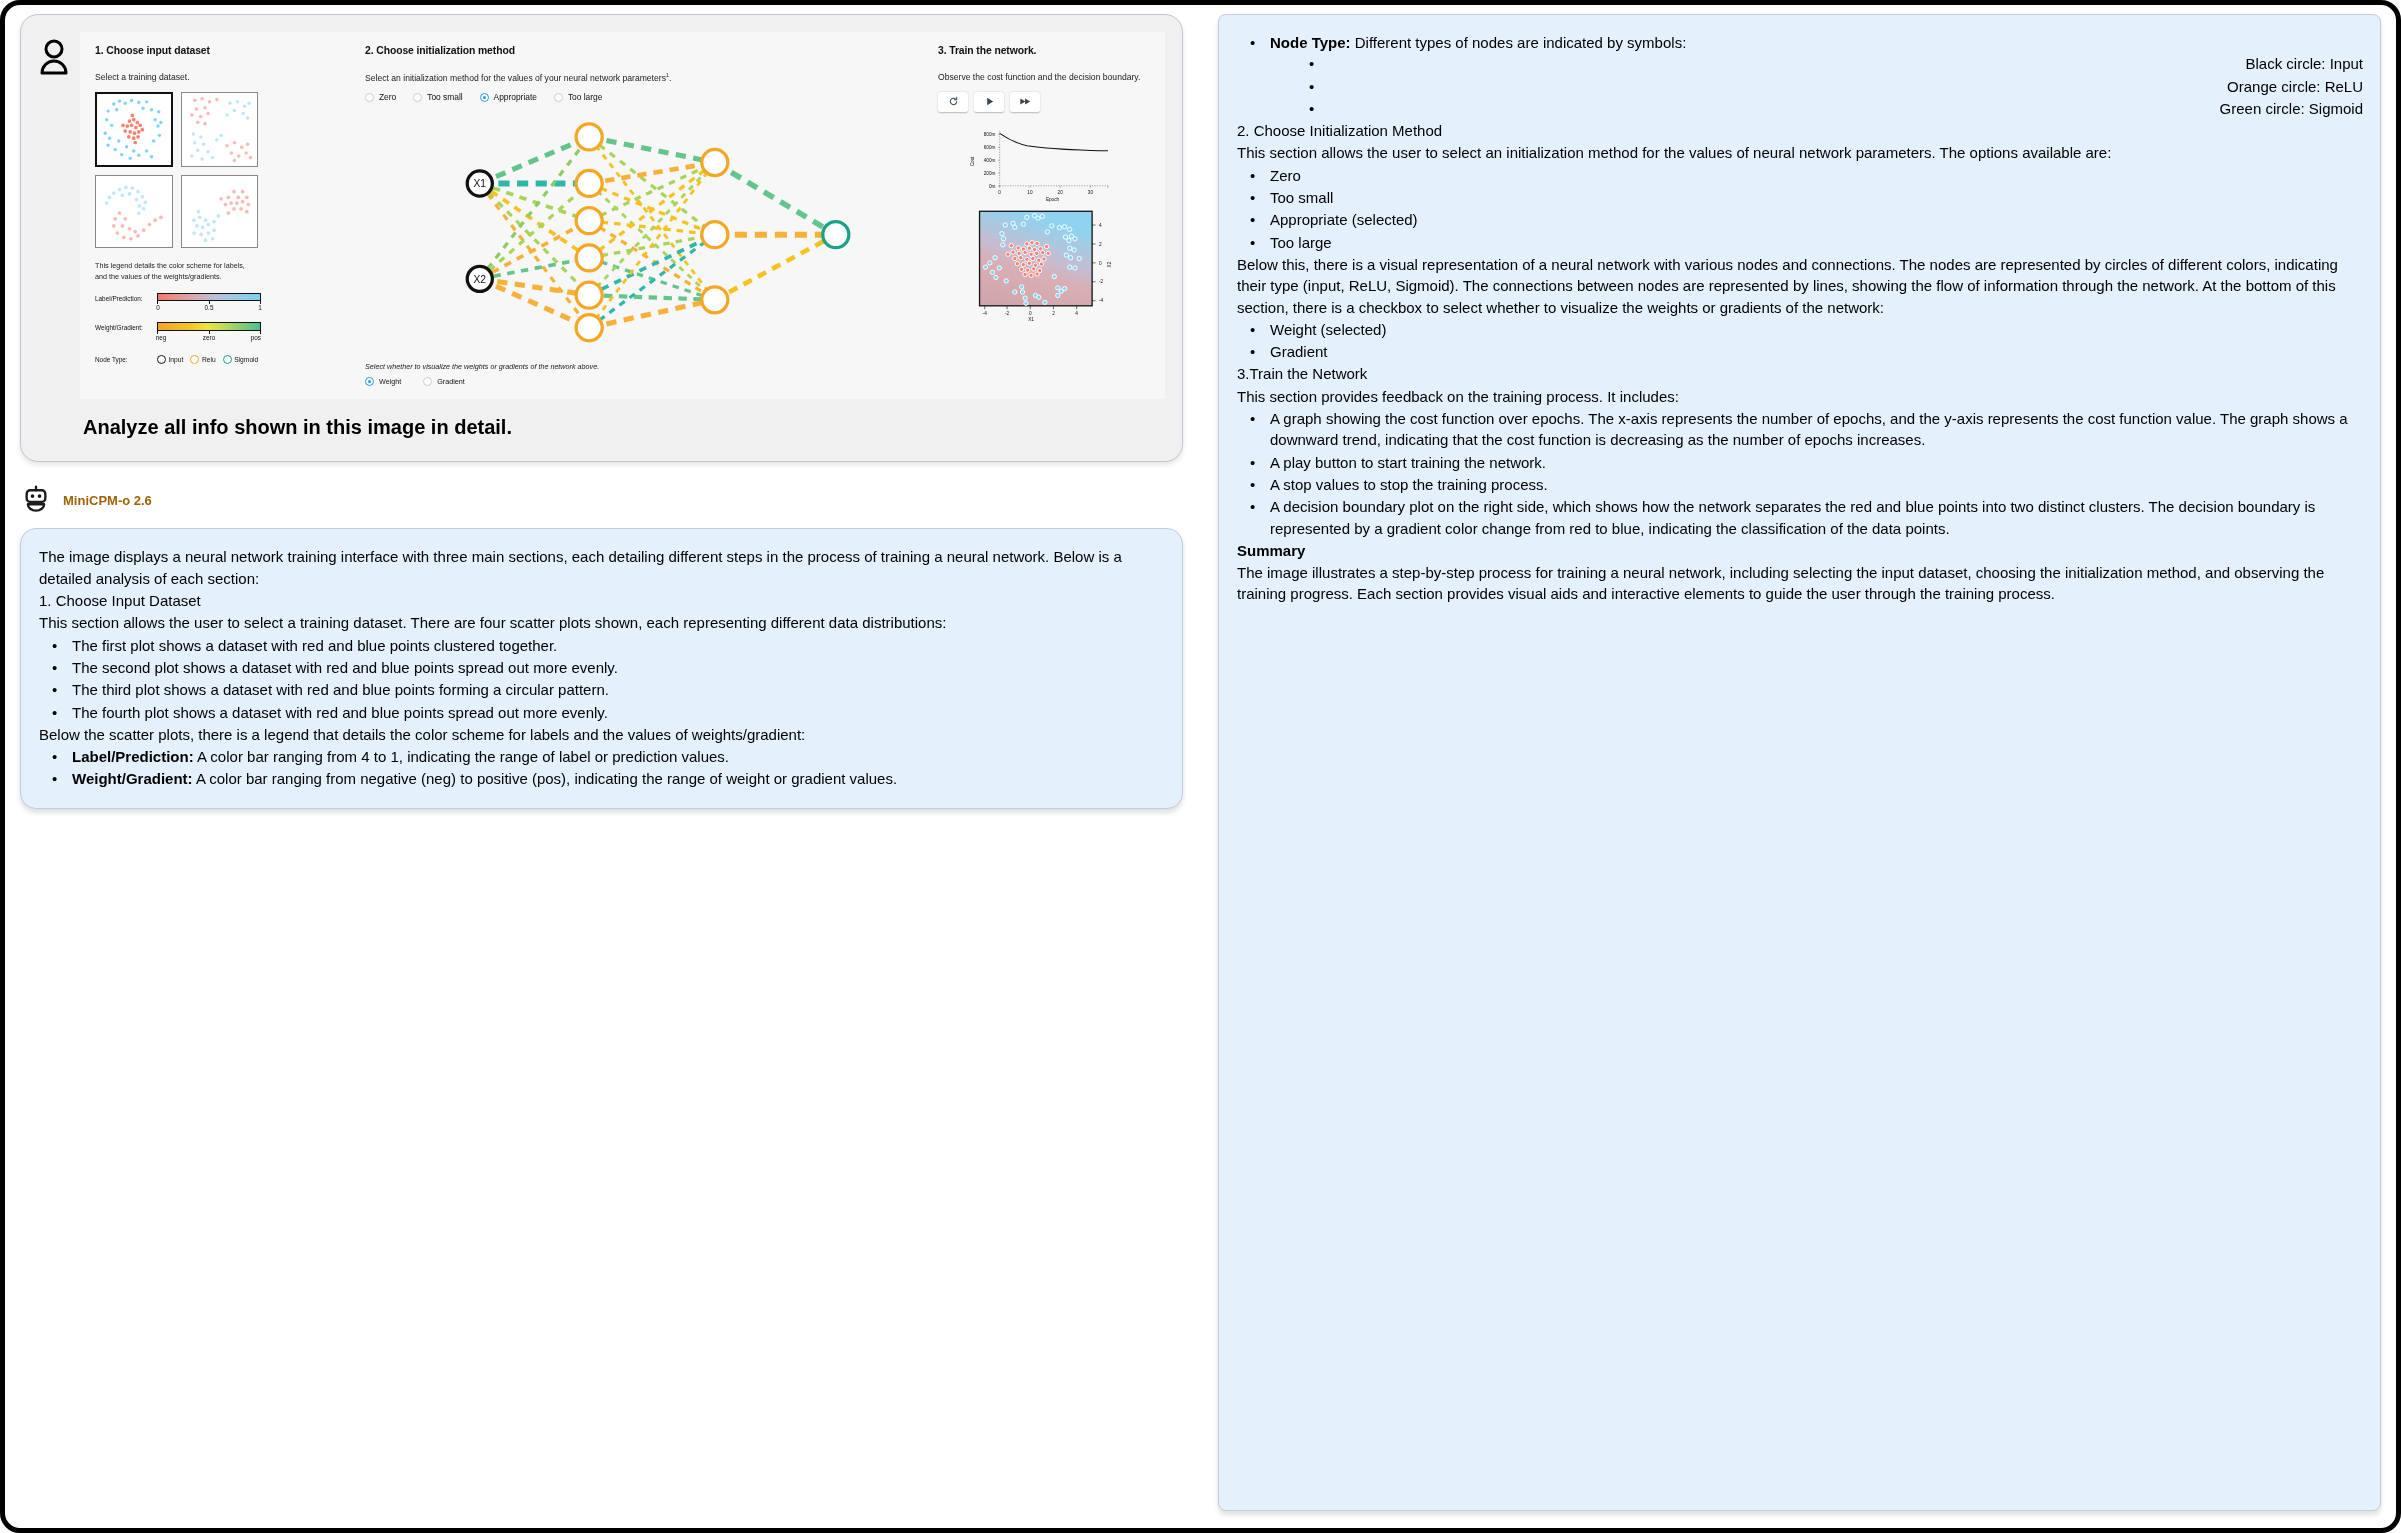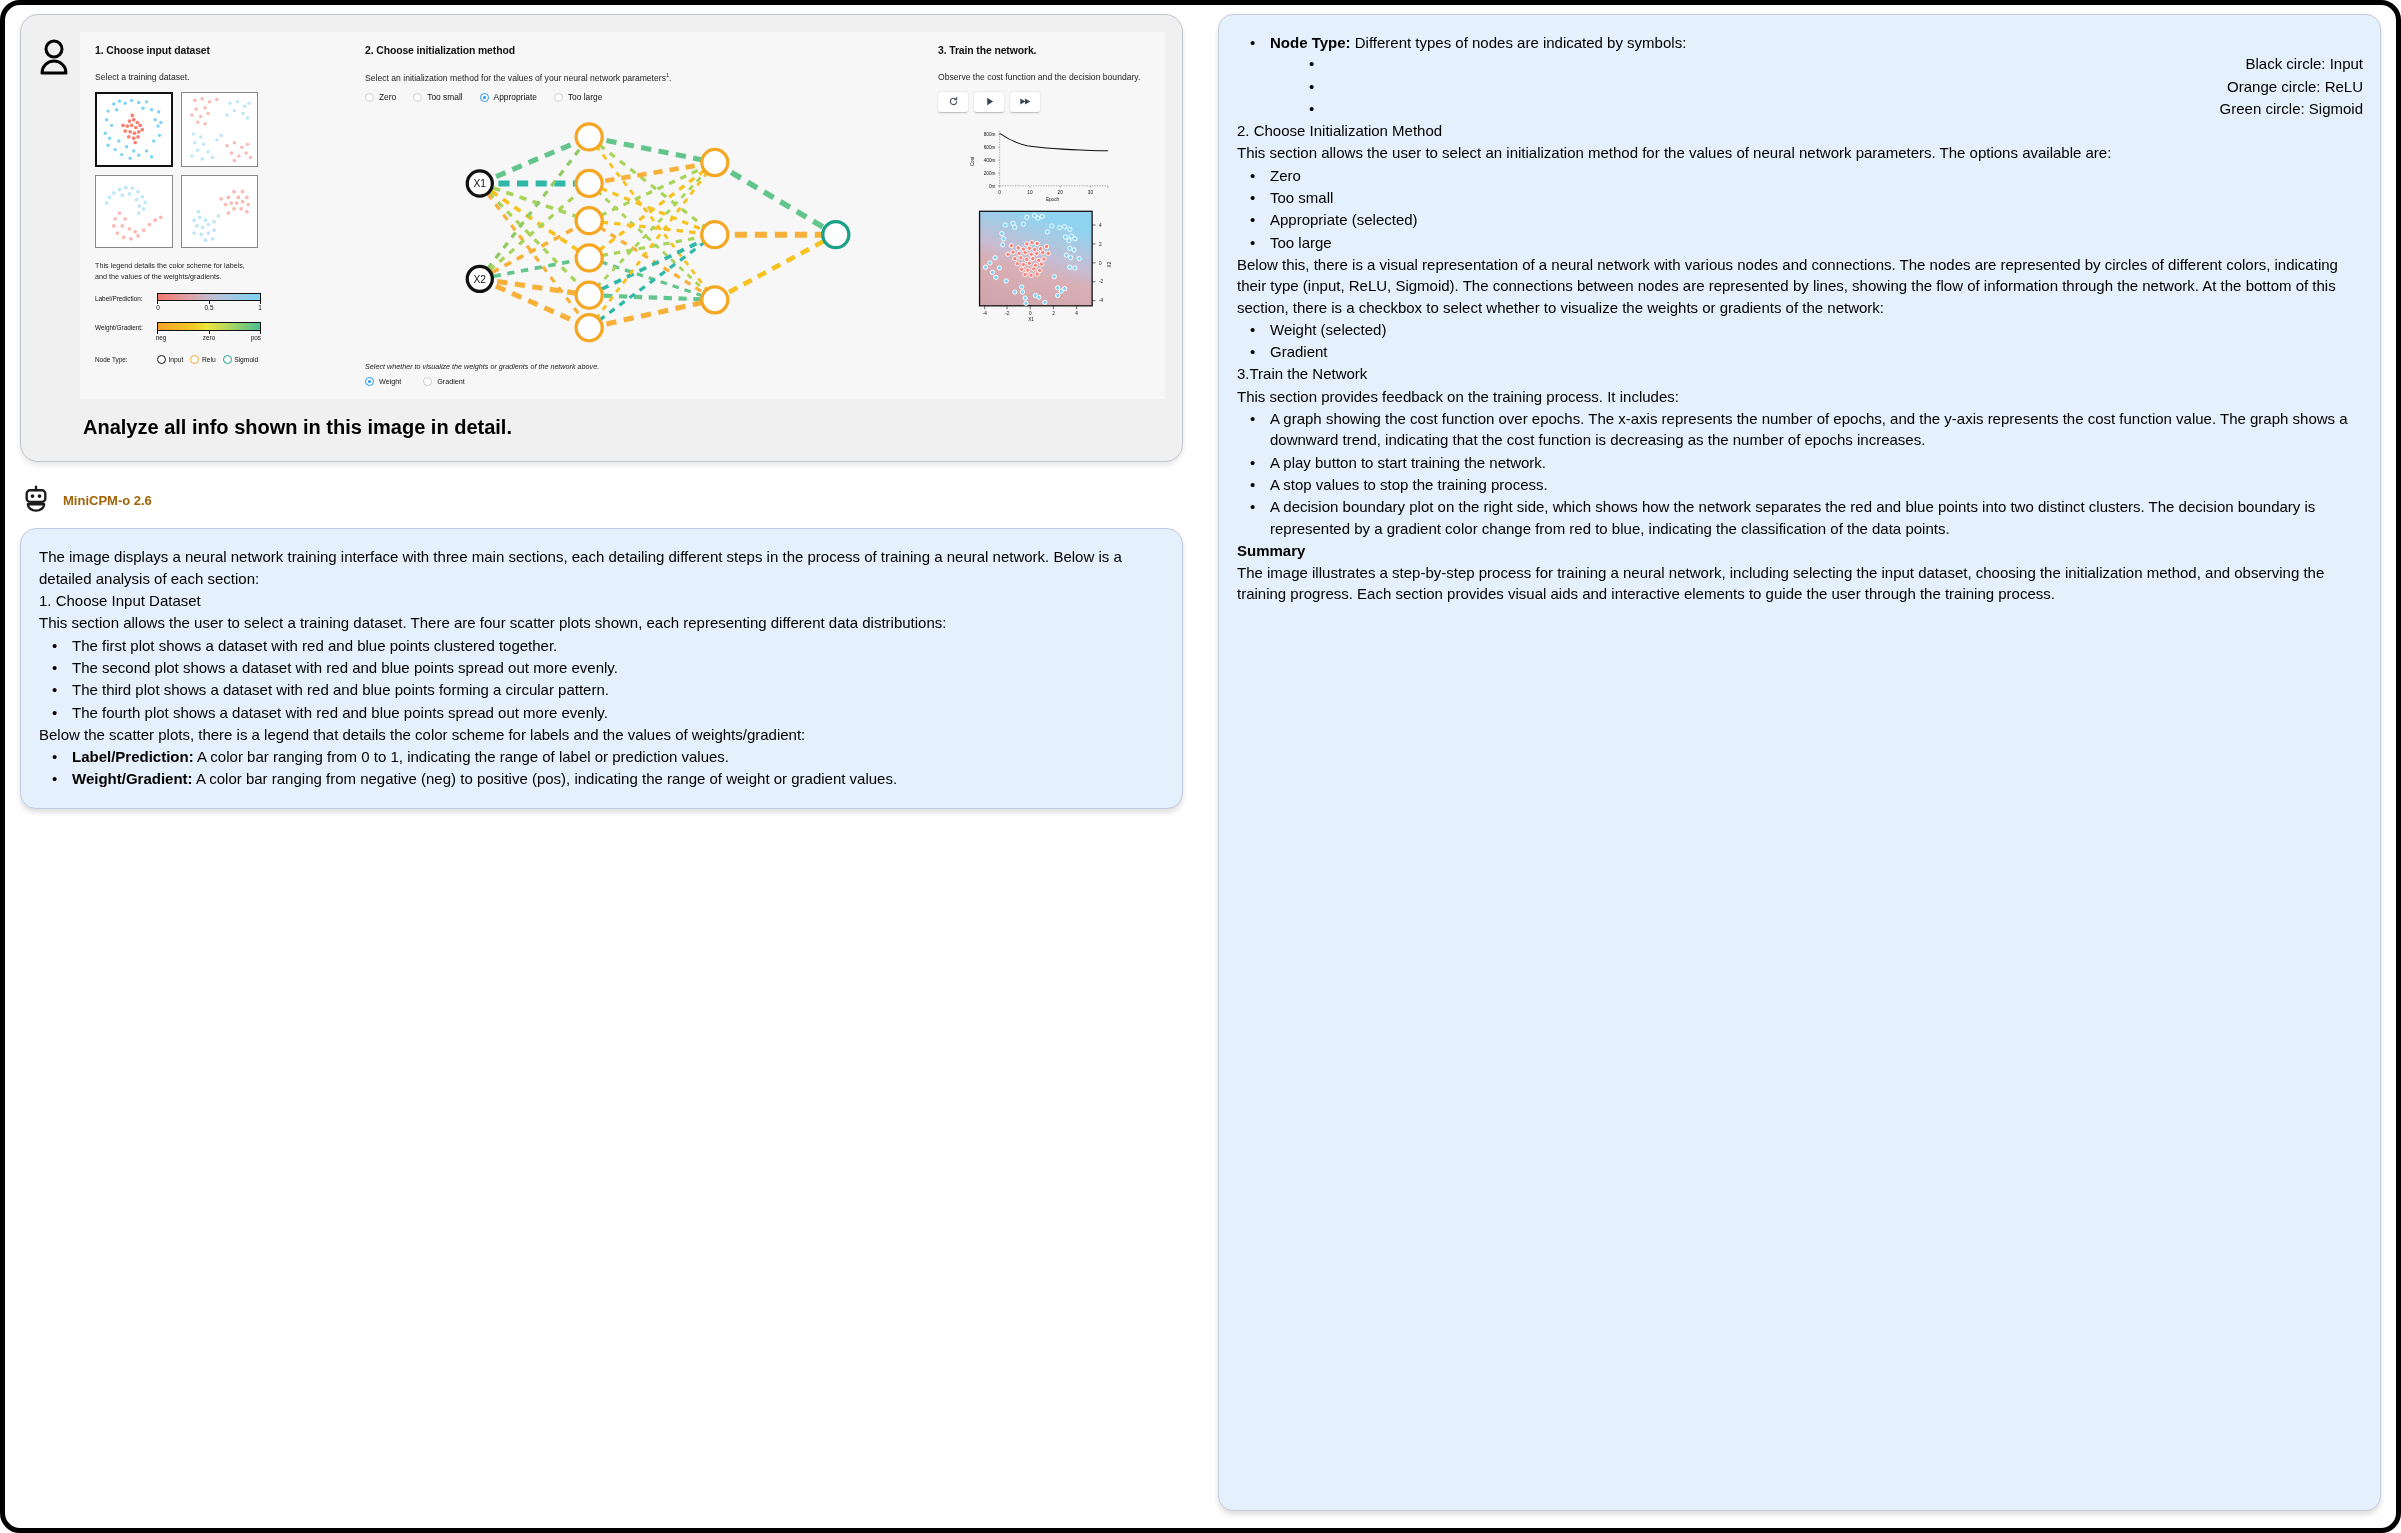--- a/index.html
+++ b/index.html
@@ -127,21 +127,21 @@
   .bubble p { margin: 0 0 1px 0; }
   ul.b { list-style:none; margin:0 0 1px 0; padding:0; }
   ul.b > li { position:relative; padding-left: 33px; margin: 0 0 1px 0; }
   ul.b > li:before { content:"\2022"; position:absolute; left: 13px; top:0; }
   ul.b2 > li { padding-left: 59px; text-align: right; }
   ul.b2 > li:before { left: 39px; }
   .bold { font-weight: bold; }
   .h-sum { font-weight: bold; margin-top: 17px; }
   .right-bubble {
     height: calc(100% - 2px);
-    border-radius: 15px;
+    border-radius: 8px;
   }
 </style>
 </head>
 <body>
 
 <div id="page-frame"></div>
 
 <div id="cols">
 
   <div class="col">
@@ -706,21 +706,21 @@
       <p>1. Choose Input Dataset</p>
       <p>This section allows the user to select a training dataset. There are four scatter plots shown, each representing different data distributions:</p>
       <ul class="b">
         <li>The first plot shows a dataset with red and blue points clustered together.</li>
         <li>The second plot shows a dataset with red and blue points spread out more evenly.</li>
         <li>The third plot shows a dataset with red and blue points forming a circular pattern.</li>
         <li>The fourth plot shows a dataset with red and blue points spread out more evenly.</li>
       </ul>
       <p>Below the scatter plots, there is a legend that details the color scheme for labels and the values of weights/gradient:</p>
       <ul class="b">
-        <li><span class="bold">Label/Prediction:</span><span> A color bar ranging from 0 to 1, indicating the range of label or prediction values.</span></li>
+        <li><span class="bold">Label/Prediction:</span><span> A color bar ranging from 4 to 1, indicating the range of label or prediction values.</span></li>
         <li><span class="bold">Weight/Gradient:</span><span> A color bar ranging from negative (neg) to positive (pos), indicating the range of weight or gradient values.</span></li>
       </ul>
     </div>
   </div>
 
   <div class="col">
     <div class="bubble right-bubble">
       <ul class="b">
         <li><span class="bold">Node Type:</span><span> Different types of nodes are indicated by symbols:</span>
           <ul class="b b2">

